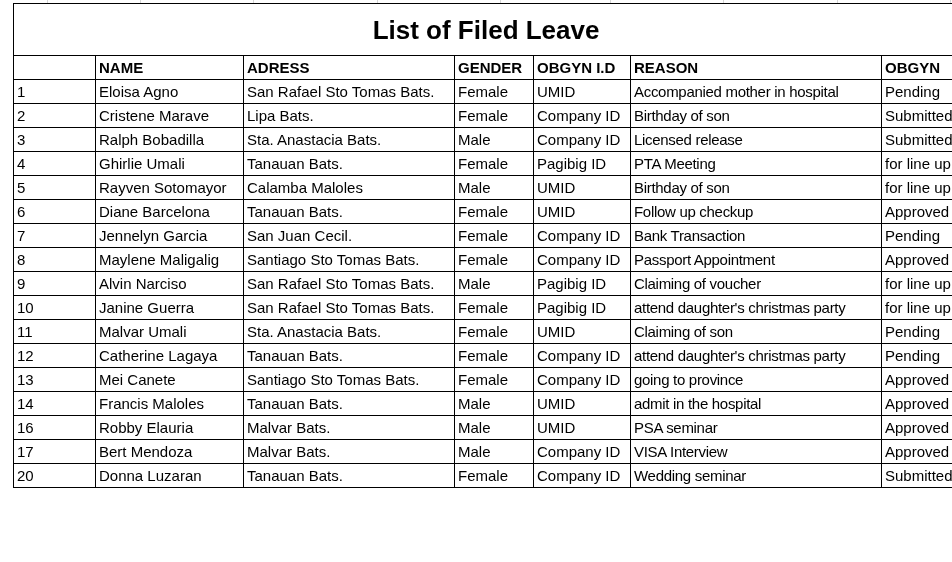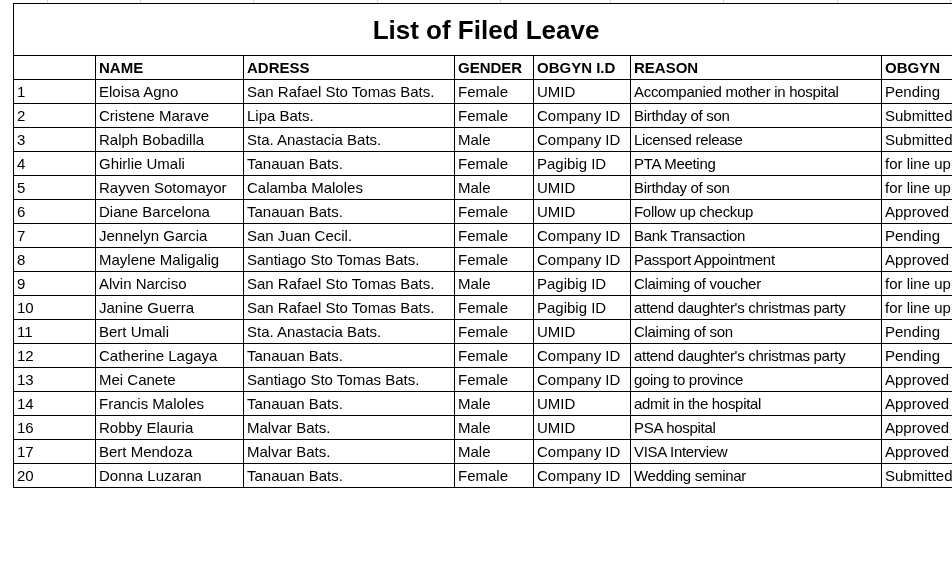--- a/index.html
+++ b/index.html
@@ -185,21 +185,21 @@
           <td class="col-0">10</td>
           <td class="col-1">Janine Guerra</td>
           <td class="col-2">San Rafael Sto Tomas Bats.</td>
           <td class="col-3">Female</td>
           <td class="col-4">Pagibig ID</td>
           <td class="col-5">attend daughter's christmas party</td>
           <td class="col-6">for line up</td>
         </tr>
         <tr>
           <td class="col-0">11</td>
-          <td class="col-1">Bert Umali</td>
+          <td class="col-1">Malvar Umali</td>
           <td class="col-2">Sta. Anastacia Bats.</td>
           <td class="col-3">Female</td>
           <td class="col-4">UMID</td>
           <td class="col-5">Claiming of son</td>
           <td class="col-6">Pending</td>
         </tr>
         <tr>
           <td class="col-0">12</td>
           <td class="col-1">Catherine Lagaya</td>
           <td class="col-2">Tanauan Bats.</td>
@@ -225,21 +225,21 @@
           <td class="col-4">UMID</td>
           <td class="col-5">admit in the hospital</td>
           <td class="col-6">Approved</td>
         </tr>
         <tr>
           <td class="col-0">16</td>
           <td class="col-1">Robby Elauria</td>
           <td class="col-2">Malvar Bats.</td>
           <td class="col-3">Male</td>
           <td class="col-4">UMID</td>
-          <td class="col-5">PSA hospital</td>
+          <td class="col-5">PSA seminar</td>
           <td class="col-6">Approved</td>
         </tr>
         <tr>
           <td class="col-0">17</td>
           <td class="col-1">Bert Mendoza</td>
           <td class="col-2">Malvar Bats.</td>
           <td class="col-3">Male</td>
           <td class="col-4">Company ID</td>
           <td class="col-5">VISA Interview</td>
           <td class="col-6">Approved</td>

